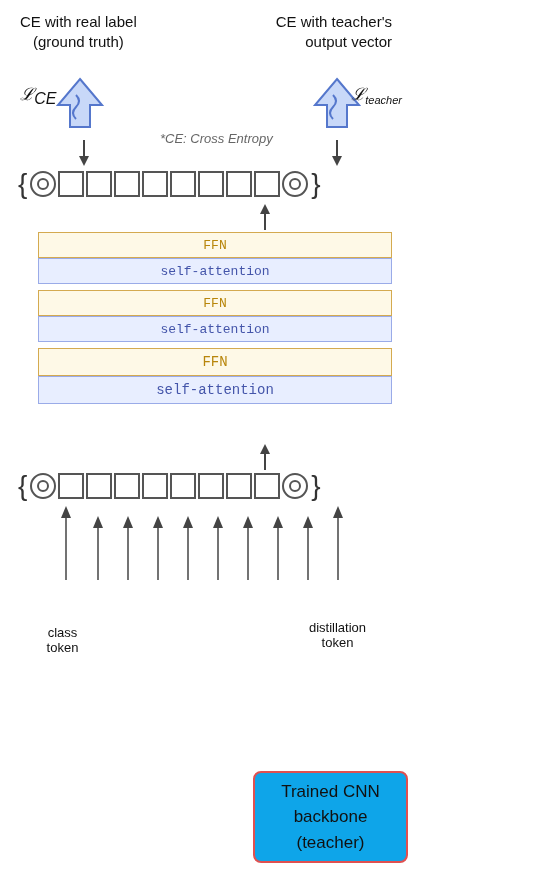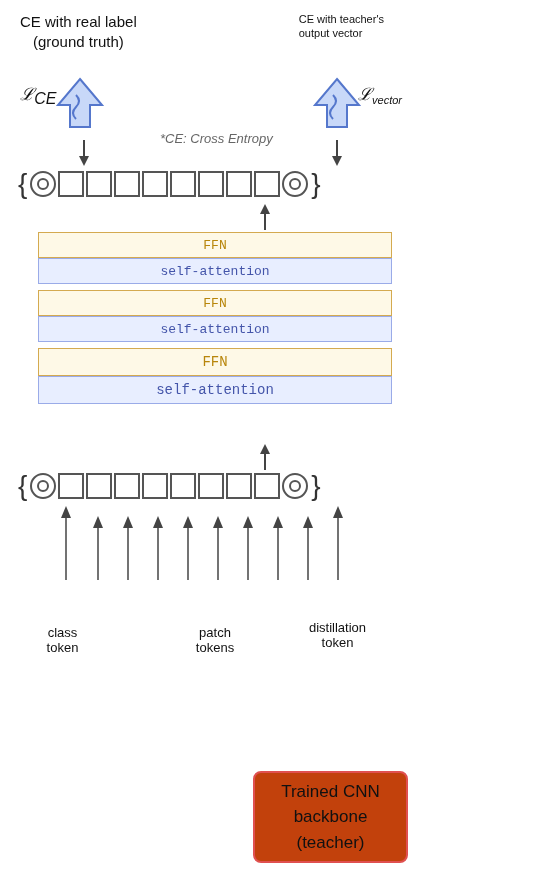--- a/index.html
+++ b/index.html
@@ -24,24 +24,24 @@
       left: 20px;
       top: 12px;
       font-size: 15px;
       text-align: center;
       line-height: 1.3;
       color: #111;
     }
 
     .top-label-right {
       position: absolute;
-      right: 46px;
+      right: 38px;
       top: 12px;
-      font-size: 11px;
-      text-align: left;
+      font-size: 15px;
+      text-align: right;
       line-height: 1.3;
       color: #111;
     }
 
     
     .ce-note {
       position: absolute;
       top: 115px;
       left: 160px;
       font-size: 13px;
@@ -77,21 +77,21 @@
   </div>
 
   <div style="position:absolute; right:60px; top:75px;">
     <svg width="65" height="65" viewBox="0 0 65 65">
       <polygon points="32,4 54,30 42,30 42,52 22,52 22,30 10,30" fill="#c8d8f8" stroke="#5577cc" stroke-width="2"></polygon>
       <path d="M28,44 Q22,38 28,32 Q34,26 28,20" fill="none" stroke="#5577cc" stroke-width="2"></path>
     </svg>
   </div>
 
   <div style="position:absolute; right:28px; top:82px; font-size:17px; font-style:italic; color:#111;">
-    ℒ<sub style="font-size:11px;">vector</sub>
+    ℒ<sub style="font-size:11px;">teacher</sub>
   </div>
 
   <div class="ce-note">*CE: Cross Entropy</div>
 
   <svg style="position:absolute; left:74px; top:140px;" width="20" height="30">
     <line x1="10" y1="0" x2="10" y2="20" stroke="#444" stroke-width="2"></line>
     <polygon points="5,16 10,26 15,16" fill="#444"></polygon>
   </svg>
 
   <svg style="position:absolute; right:83px; top:140px;" width="20" height="30">
@@ -199,21 +199,20 @@
 
     <line x1="290" y1="80" x2="290" y2="25" stroke="#444" stroke-width="1.5"></line>
     <polygon points="285,28 290,16 295,28" fill="#444"></polygon>
 
     <line x1="320" y1="80" x2="320" y2="15" stroke="#444" stroke-width="1.5"></line>
     <polygon points="315,18 320,6 325,18" fill="#444"></polygon>
   </svg>
 
   <div style="position:absolute; top:625px; left:30px; font-size:13px; color:#111; text-align:center; width:65px;">class<br>token</div>
 
-  <div style="position:absolute; top:625px; left:175px; font-size:13px; color:#111; text-align:center; width:80px;">patch<br>tokens</div>
 
   <div style="position:absolute; top:620px; right:55px; font-size:13px; color:#111; text-align:center; width:75px;">distillation<br>token</div>
 
-  <div style="position:absolute; right:22px; bottom:28px; width:155px; height:92px; border:2.5px solid #e05050; border-radius:8px; display:flex; align-items:center; justify-content:center; background:#c2410c;">
+  <div style="position:absolute; right:22px; bottom:28px; width:155px; height:92px; border:2.5px solid #e05050; border-radius:8px; display:flex; align-items:center; justify-content:center; background:#0ea5e9;">
     <div style="font-size:17px; text-align:center; color:#111; line-height:1.5;">Trained CNN<br>backbone<br>(teacher)</div>
   </div>
 
 </div>
 
 </body></html>

